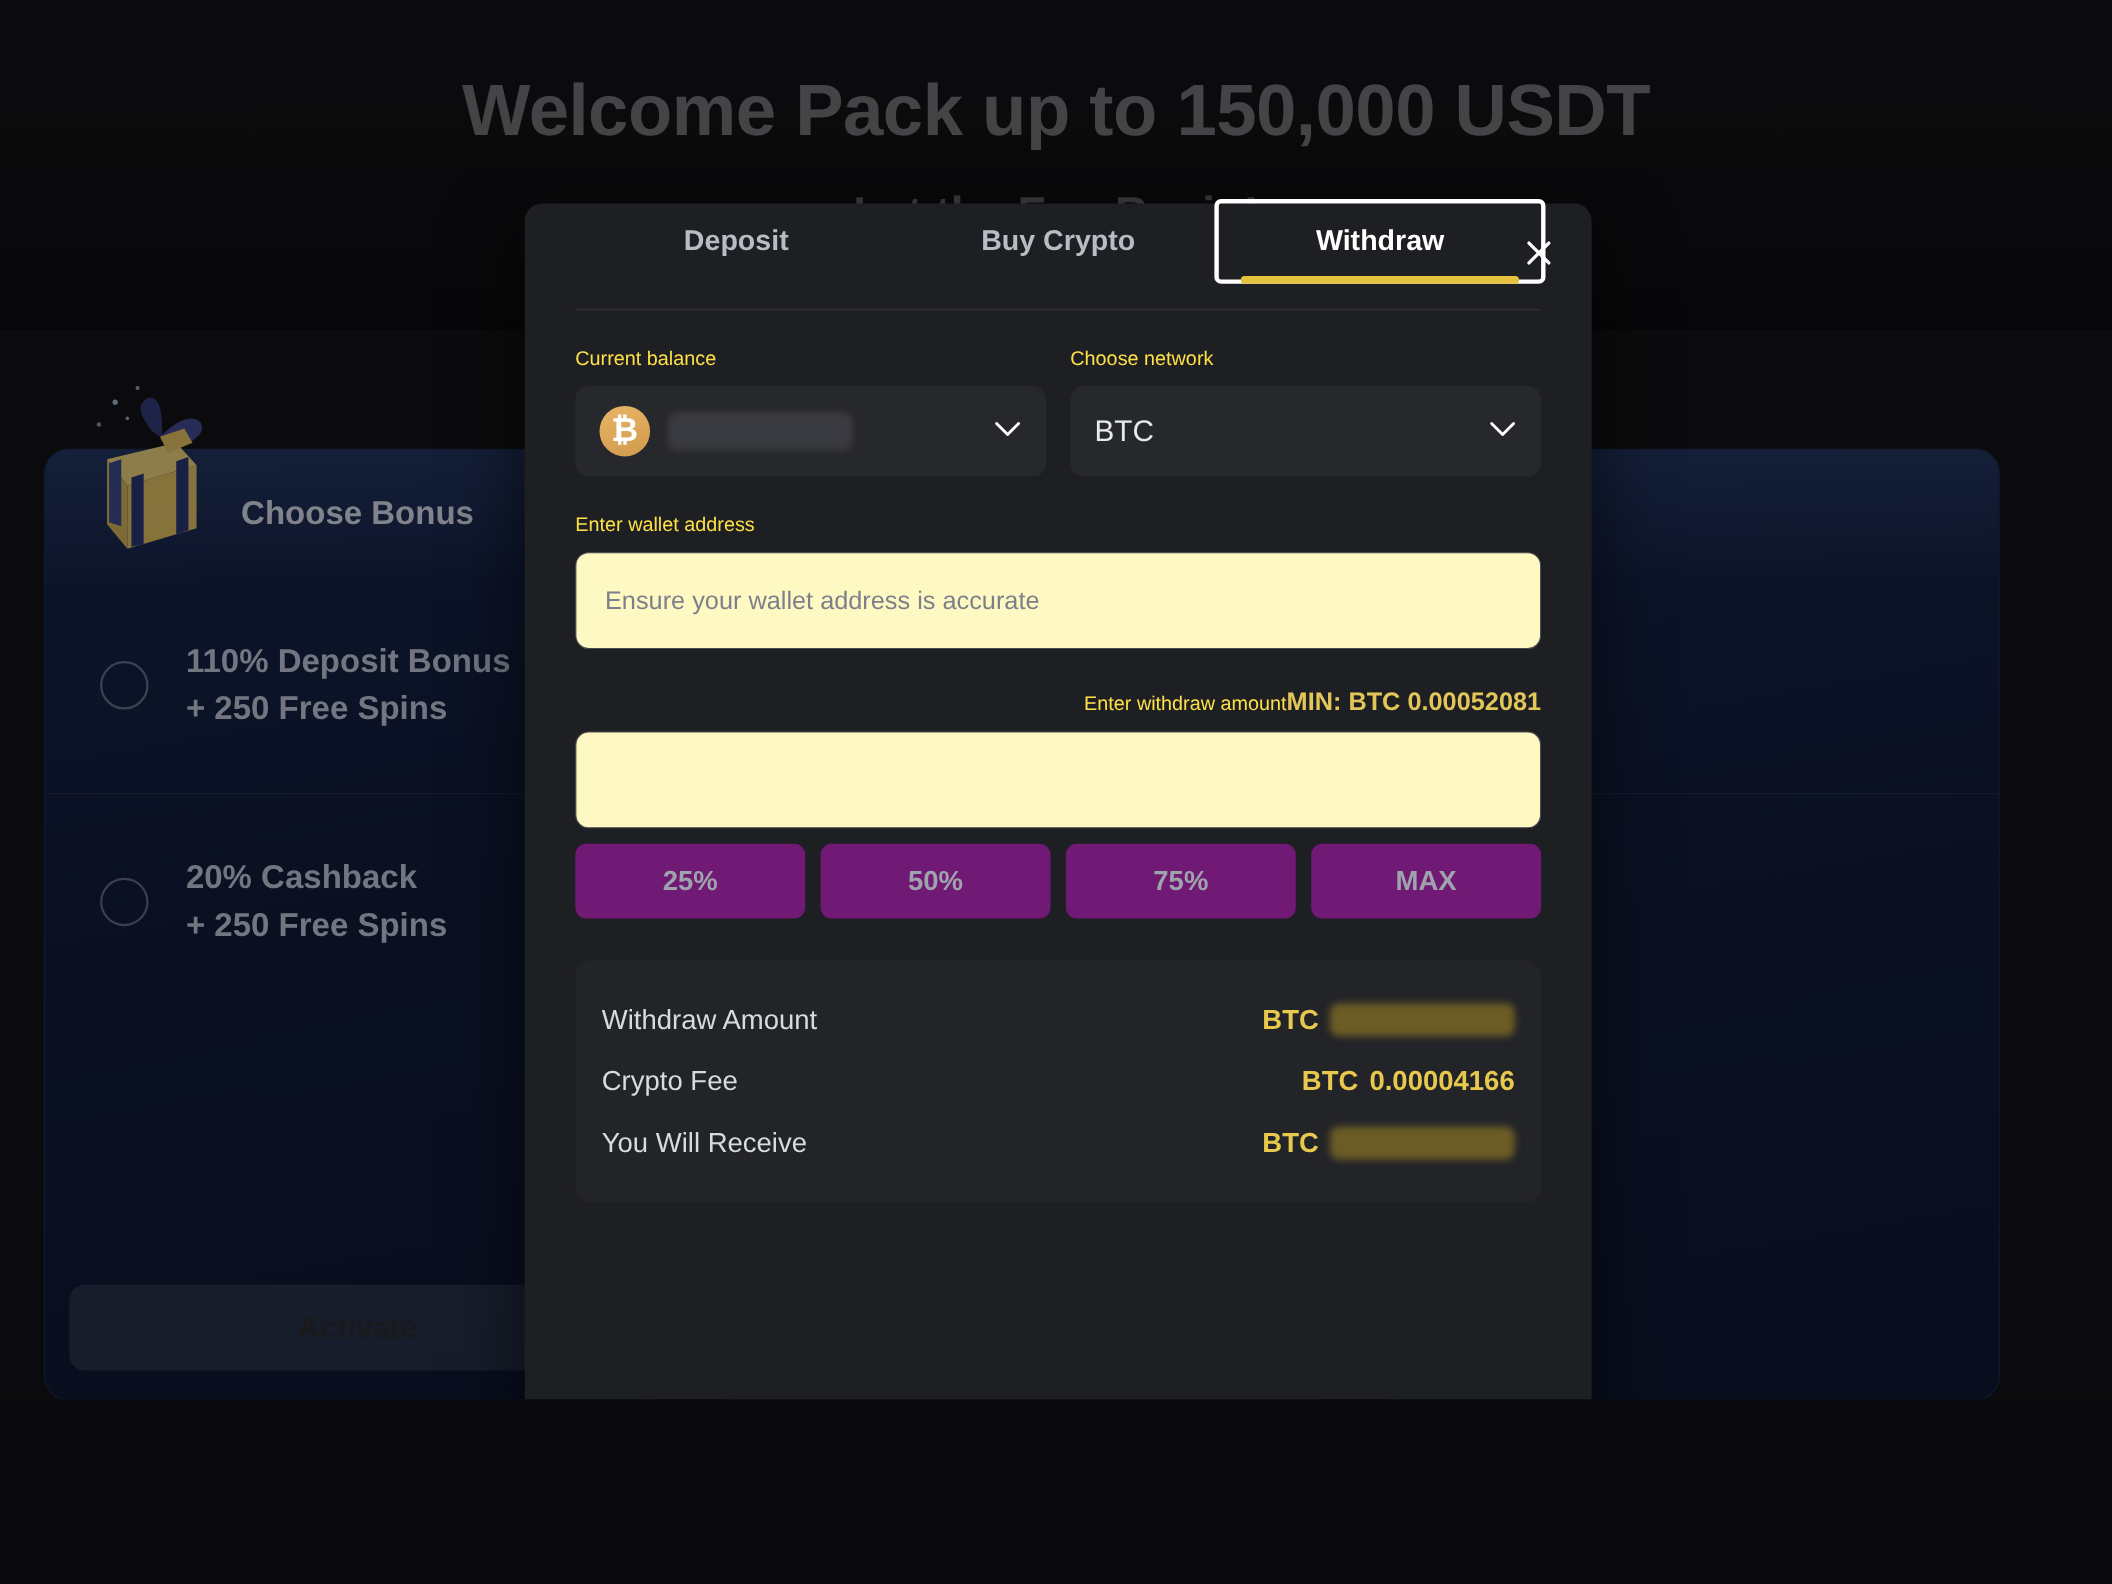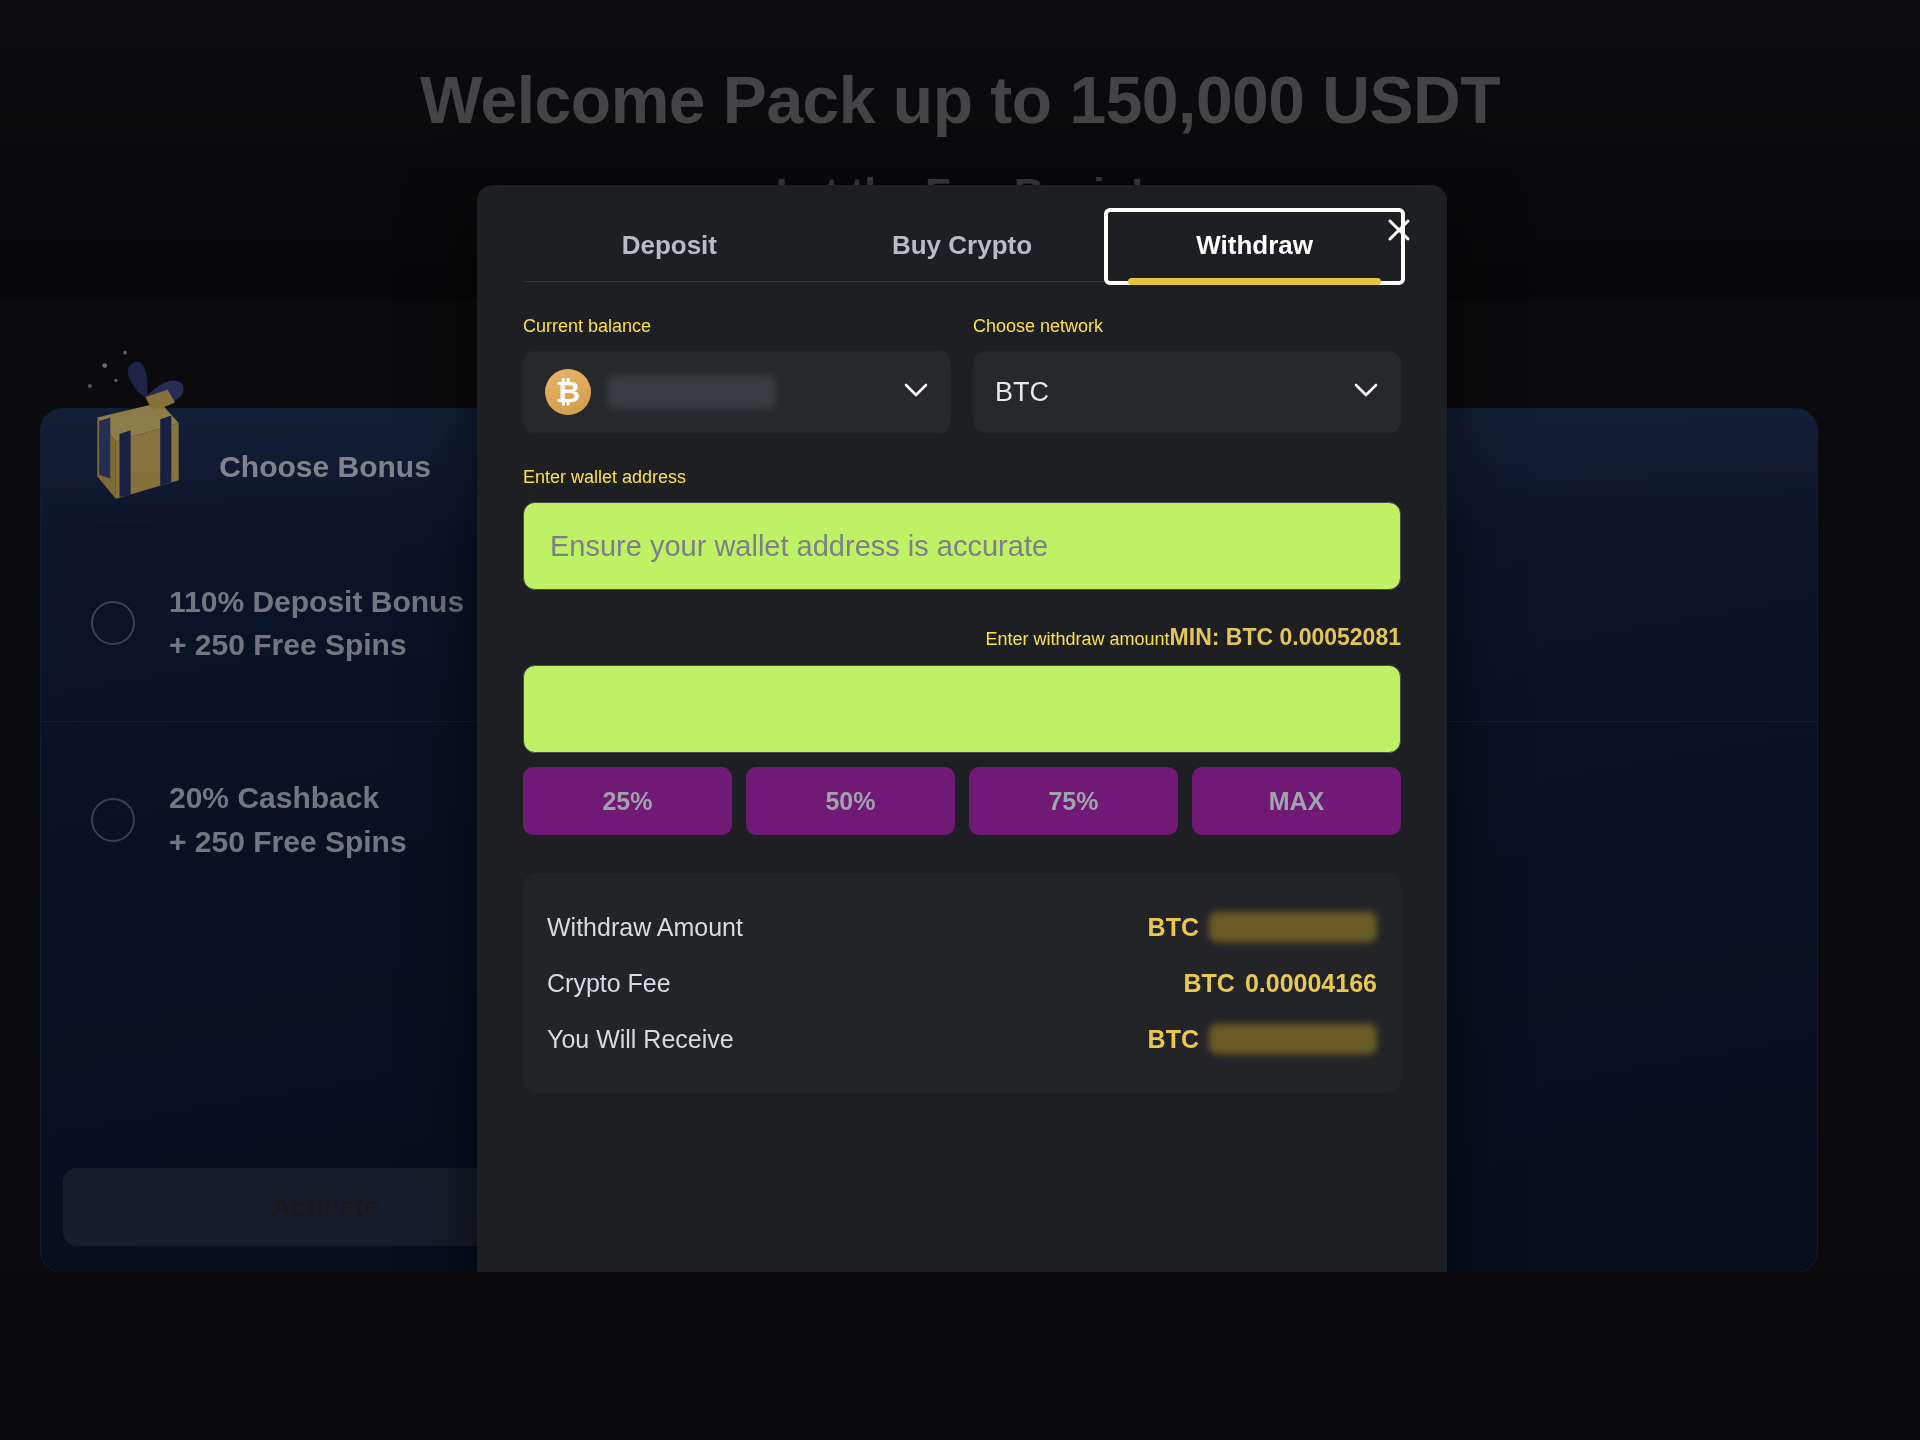--- a/index.html
+++ b/index.html
@@ -220,21 +220,20 @@
     display: flex;
     align-items: center;
     justify-content: center;
     cursor: pointer;
     top: 24px;
   }
 
   #tabs {
     position: relative;
     margin: 0 46px;
-    padding-top: 27px;
     height: 97px;
     display: flex;
     align-items: flex-start;
     border-bottom: 1px solid #35363a;
   }
 
   .tab {
     flex: 1 1 0;
     text-align: center;
     font-size: 26px;
@@ -316,26 +315,26 @@
 
   .select-value {
     font-size: 27px;
     color: #e7e9ee;
     font-weight: 400;
   }
 
   .text-input {
     height: 88px;
     border-radius: 12px;
-    background: #bef264;
+    background: #fef9c3;
     border: 1px solid #4a4b50;
     display: flex;
     align-items: center;
     padding: 0 26px;
-    font-size: 29px;
+    font-size: 23px;
     color: #7d808a;
     cursor: text;
   }
 
   .label-row {
     display: flex;
     align-items: baseline;
     justify-content: flex-end;
     margin-bottom: 14px;
   }

